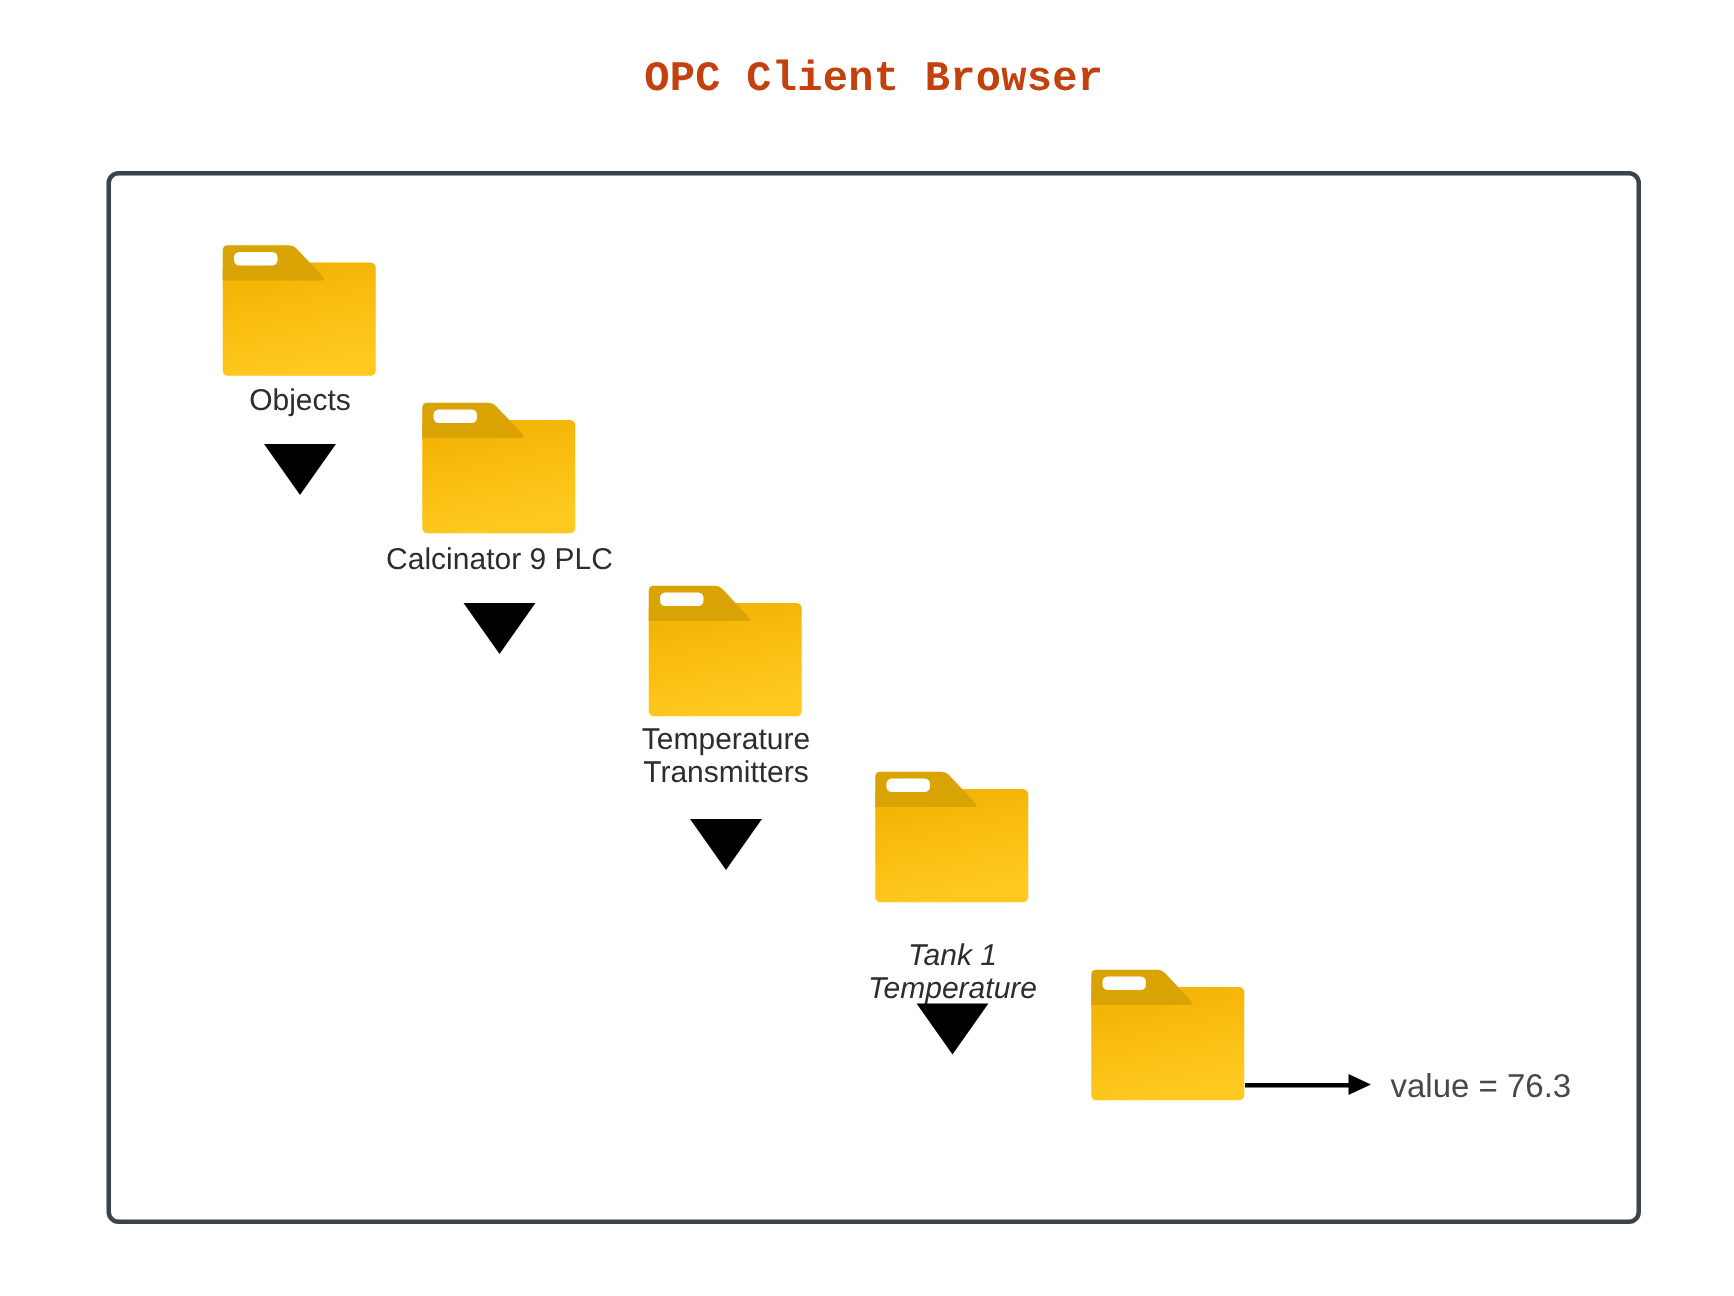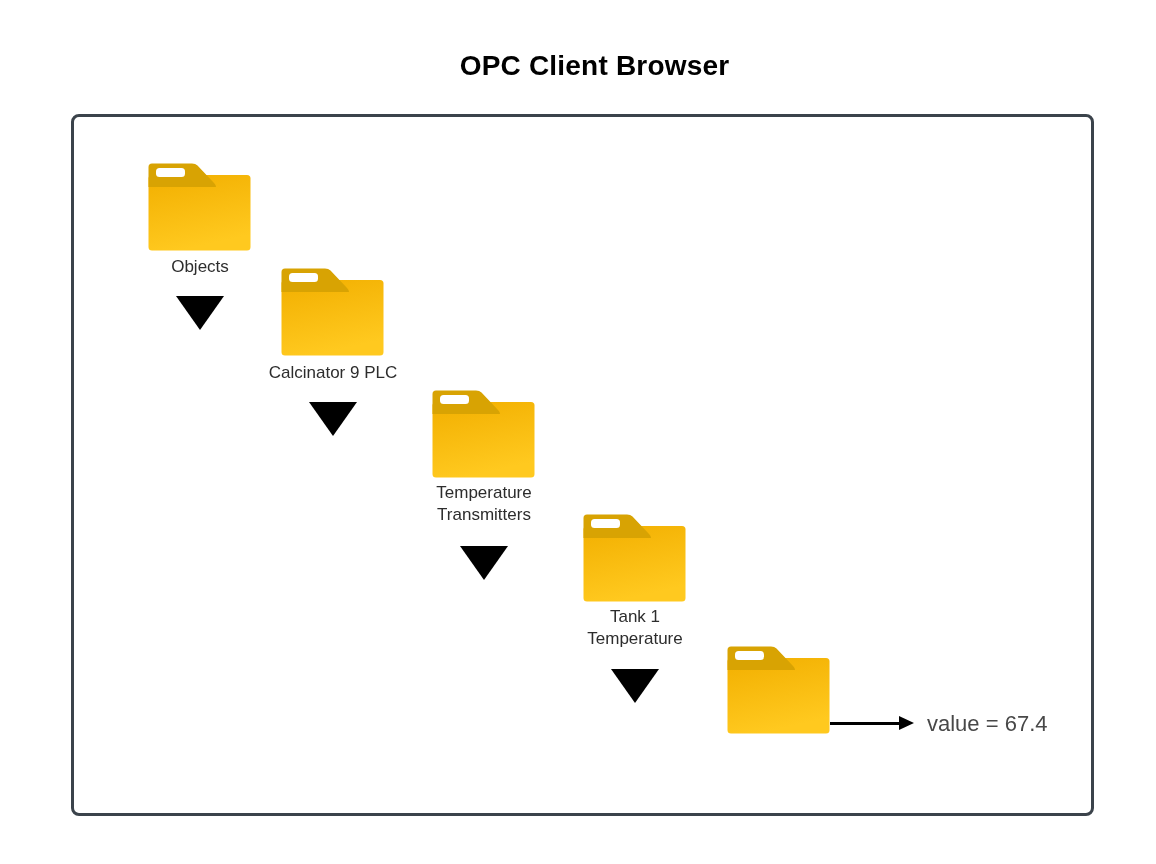--- a/index.html
+++ b/index.html
@@ -9,26 +9,27 @@
     height: 864px;
     background: #ffffff;
     font-family: "Liberation Sans", sans-serif;
     overflow: hidden;
   }
   .title {
     position: absolute;
     left: 71px;
     top: 38px;
     width: 1023px;
-    margin: 12px;
+    margin: 0;
     text-align: center;
     font-size: 28px;
     font-weight: bold;
-    color: #000000;
+    color: #c2410c;
     letter-spacing: 0.2px;
+    font-family: Liberation Mono, monospace;
   }
   .frame {
     position: absolute;
     left: 71px;
     top: 114px;
     width: 1017px;
     height: 696px;
     border: 3px solid #3b434b;
     border-radius: 8px;
     background: transparent;
@@ -36,21 +37,21 @@
   .folder {
     position: absolute;
     width: 103px;
     height: 88px;
     display: block;
   }
   .node-label {
     position: absolute;
     width: 200px;
     text-align: center;
-    font-size: 17px;
+    font-size: 20px;
     line-height: 22px;
     color: #2d2d2d;
     white-space: pre-line;
   }
   .tri {
     position: absolute;
     width: 0;
     height: 0;
     border-left: 24px solid transparent;
     border-right: 24px solid transparent;
@@ -118,27 +119,27 @@
   </svg>
   <div class="node-label" style="left:384px;top:482px;">Temperature
 Transmitters</div>
   <div class="tri" style="left:460px;top:546px;"></div>
 
   <svg class="folder" style="left:583px;top:514px;" viewBox="0 0 103 88">
     <rect x="0.5" y="12" width="102" height="75.5" rx="3.5" fill="url(#foldergrad)"></rect>
     <path d="M0.5,24 L0.5,4 Q0.5,0.5 4,0.5 L44,0.5 Q47.5,0.5 49.5,2.5 L66,20 Q68,22 68,24 Z" fill="#D8A303"></path>
     <rect x="8" y="5" width="29" height="9" rx="3.5" fill="#FFFFFF"></rect>
   </svg>
-  <div class="node-label" style="left:535px;top:606px;">Tank 1
+  <div class="node-label" style="left:535px;top:626px;font-style:italic;">Tank 1
 Temperature</div>
   <div class="tri" style="left:611px;top:669px;"></div>
 
   <svg class="folder" style="left:727px;top:646px;" viewBox="0 0 103 88">
     <rect x="0.5" y="12" width="102" height="75.5" rx="3.5" fill="url(#foldergrad)"></rect>
     <path d="M0.5,24 L0.5,4 Q0.5,0.5 4,0.5 L44,0.5 Q47.5,0.5 49.5,2.5 L66,20 Q68,22 68,24 Z" fill="#D8A303"></path>
     <rect x="8" y="5" width="29" height="9" rx="3.5" fill="#FFFFFF"></rect>
   </svg>
 
   <div class="arrow-line" style="left:830px;top:722px;width:70px;"></div>
   <div class="arrow-head" style="left:899px;top:716px;"></div>
-  <div class="value-text" style="left:927px;top:711px;">value = 67.4</div>
+  <div class="value-text" style="left:927px;top:711px;">value = 76.3</div>
 
 </div>
 
 </body></html>

